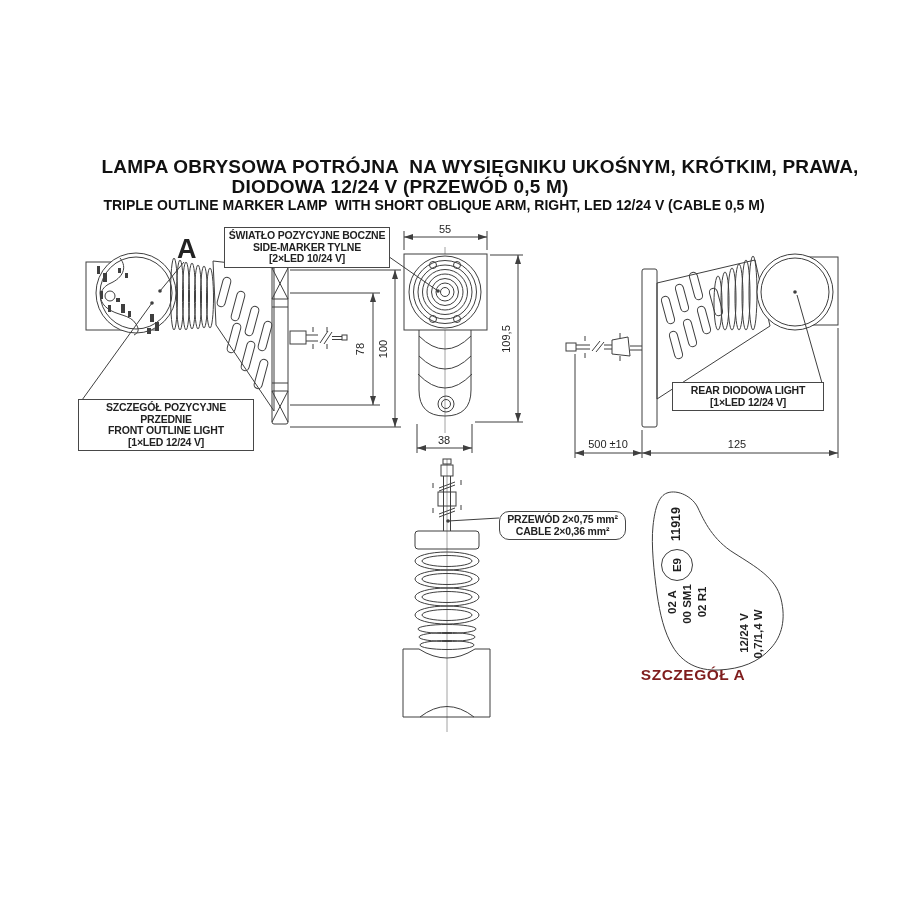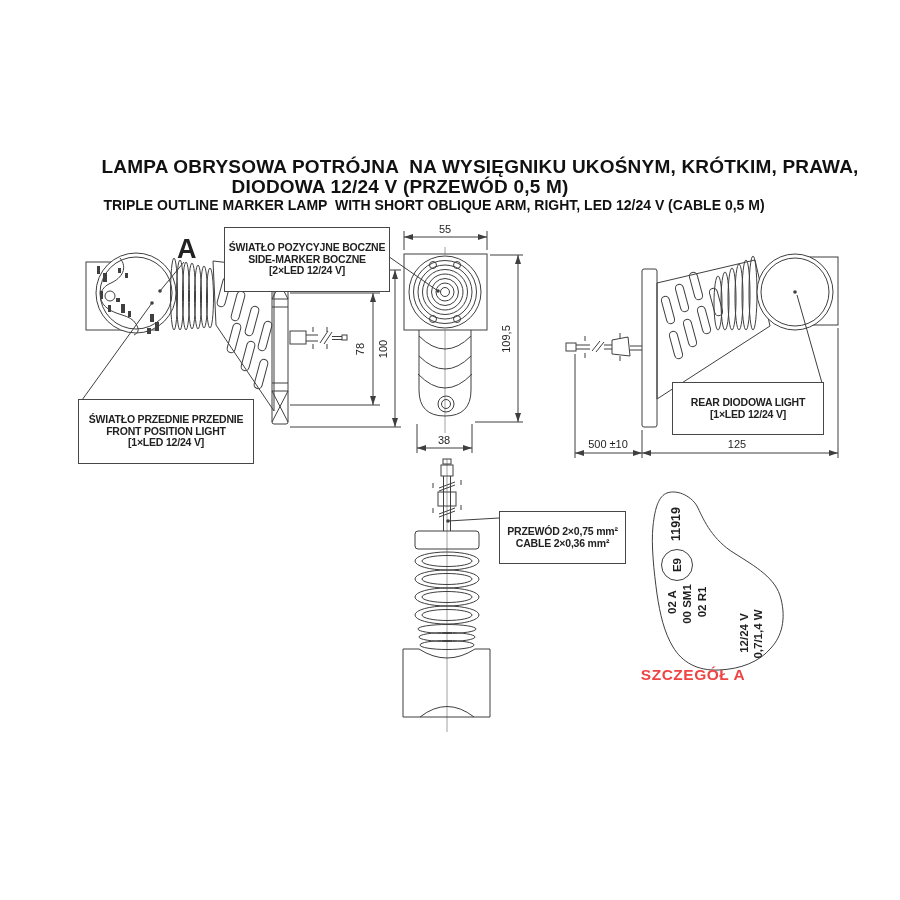--- a/index.html
+++ b/index.html
@@ -4,23 +4,23 @@
 <style>
   html,body{margin:0;padding:0;background:#fff;}
   #page{position:relative;width:900px;height:900px;background:#ffffff;overflow:hidden;
         font-family:"Liberation Sans",sans-serif;color:#1a1a1a;}
   .abs{position:absolute;}
   .title-line{white-space:pre;font-weight:bold;letter-spacing:0.2px;text-align:center;color:#111;}
   .t1{font-size:19px;}
   .t2{font-size:19px;text-align:center;}
   .t3{font-size:14px;letter-spacing:0px;}
   .callout{border:1px solid #474747;background:#fff;text-align:center;
-           font-size:10.5px;font-weight:bold;line-height:11.5px;padding:14px 2px;
+           font-size:10.5px;font-weight:bold;line-height:11.5px;padding:2px 2px;
            letter-spacing:-0.2px;color:#222;}
-  .detail-caption{font-size:15.5px;font-weight:bold;text-align:center;color:#ef4444;letter-spacing:0.5px;}
+  .detail-caption{font-size:15.5px;font-weight:bold;text-align:center;color:#7f1d1d;letter-spacing:0.5px;}
   .marker-a{font-size:27px;font-weight:bold;color:#222;}
   svg{position:absolute;left:0;top:0;}
   svg text{font-family:"Liberation Sans",sans-serif;fill:#1f1f1f;}
   .dim{font-size:11px;}
   .mark-txt{font-size:11.5px;font-weight:bold;}
   .mark-num{font-size:12.5px;font-weight:bold;}
   .ln{stroke:#3f3f3f;stroke-width:1;fill:none;}
   .lnw{stroke:#3f3f3f;stroke-width:1;fill:#ffffff;}
   .thin{stroke:#8a8a8a;stroke-width:0.8;fill:none;}
   .fillm{fill:#3f3f3f;stroke:none;}
@@ -270,36 +270,36 @@
       <text class="mark-txt" text-anchor="middle" transform="rotate(-90 758 634)" x="758" y="638">0,7/1,4 W</text>
     </g>
   </svg>
 
   <div class="abs title-line t1" style="left:30px;top:156px;width:900px;">LAMPA OBRYSOWA POTRÓJNA  NA WYSIĘGNIKU UKOŚNYM, KRÓTKIM, PRAWA,</div>
   <div class="abs title-line t2" style="left:0px;top:176px;width:800px;">DIODOWA 12/24 V (PRZEWÓD 0,5 M)</div>
   <div class="abs title-line t3" style="left:34px;top:197px;width:800px;">TRIPLE OUTLINE MARKER LAMP  WITH SHORT OBLIQUE ARM, RIGHT, LED 12/24 V (CABLE 0,5 M)</div>
 
   <div class="abs callout" style="left:224px;top:227px;width:160px;">
     <div>ŚWIATŁO POZYCYJNE BOCZNE</div>
-    <div>SIDE-MARKER BOCZNE</div>
-    <div>[2×LED 12/24 V]</div>
+    <div>SIDE-MARKER TYLNE</div>
+    <div>[2×LED 10/24 V]</div>
   </div>
 
   <div class="abs callout" style="left:78px;top:399px;width:170px;">
-    <div>ŚWIATŁO PRZEDNIE PRZEDNIE</div>
-    <div>FRONT POSITION LIGHT</div>
+    <div>SZCZEGÓŁ POZYCYJNE PRZEDNIE</div>
+    <div>FRONT OUTLINE LIGHT</div>
     <div>[1×LED 12/24 V]</div>
   </div>
 
   <div class="abs callout" style="left:672px;top:382px;width:146px;">
     <div>REAR DIODOWA LIGHT</div>
     <div>[1×LED 12/24 V]</div>
   </div>
 
-  <div class="abs callout" style="left:499px;top:511px;width:121px;">
+  <div class="abs callout" style="left:499px;top:511px;width:121px;border-radius:10px;">
     <div>PRZEWÓD 2×0,75 mm²</div>
     <div>CABLE 2×0,36 mm²</div>
   </div>
 
   <div class="abs marker-a" style="left:177px;top:234px;">A</div>
   <div class="abs detail-caption" style="left:613px;top:666px;width:160px;">SZCZEGÓŁ A</div>
 
 </div>
 
 </body></html>

